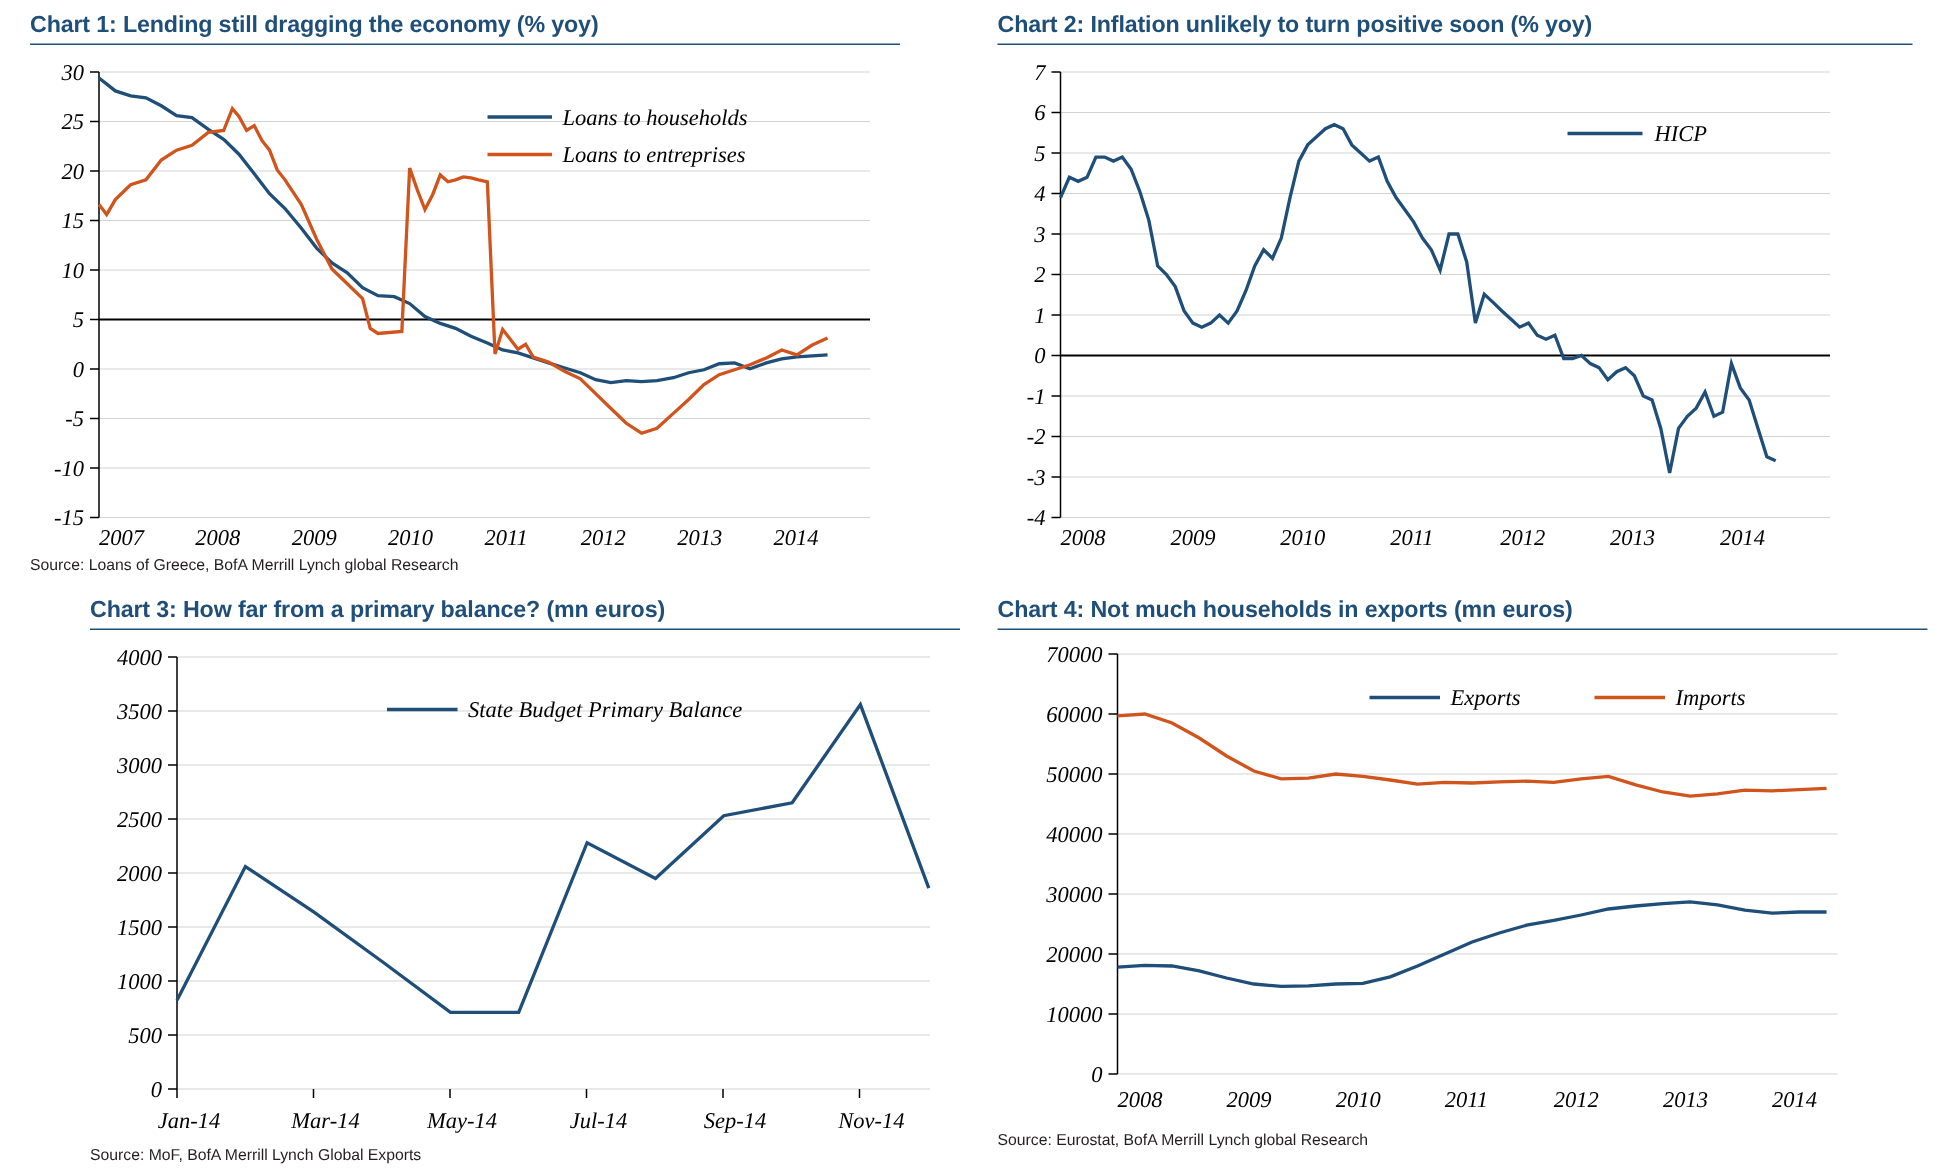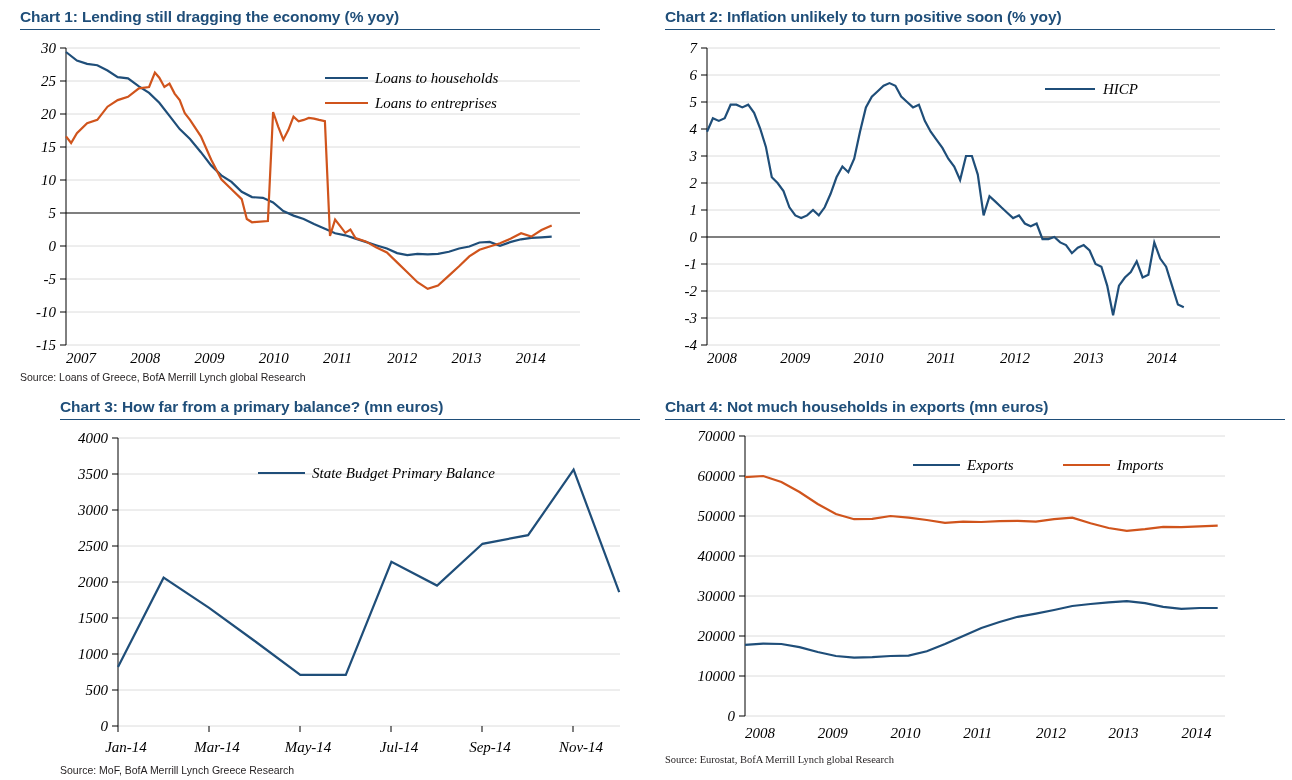--- a/index.html
+++ b/index.html
@@ -252,21 +252,21 @@
           <text x="430" y="332">Sep-14</text>
           <text x="521" y="332">Nov-14</text>
         </g>
         <polyline class="series-blue" points="58.0,246.9 103.6,157.7 149.1,187.9 194.7,221.0 240.3,254.9 285.8,254.9 331.4,141.8 377.0,165.6 422.5,123.8 468.1,115.2 513.6,49.7 559.2,172.1"></polyline>
         <g>
           <line class="series-blue" x1="198" y1="53" x2="245" y2="53"></line>
           <text class="legend-label" x="252" y="58">State Budget Primary Balance</text>
         </g>
       </svg>
     </div>
-    <div class="source" style="margin-top:4px;">Source: MoF, BofA Merrill Lynch Greece Research</div>
+    <div class="source" style="margin-top:4px;">Source: MoF, BofA Merrill Lynch Global Exports</div>
   </div>
 
   <div class="panel" style="left:665px; top:398px; width:620px;">
     <div class="panel-title">Chart 4: Not much households in exports (mn euros)</div>
     <div class="plot-wrap">
       <svg width="620" height="330" viewBox="0 0 620 330">
 
         <g>
           <line class="grid-line" x1="80" y1="16.0" x2="560" y2="16.0"></line>
           <line class="grid-line" x1="80" y1="56.0" x2="560" y2="56.0"></line>
@@ -312,16 +312,16 @@
 
         <polyline class="series-orange" points="80.0,57.2 98.2,56.0 116.4,62.0 134.5,72.0 152.7,84.0 170.9,94.0 189.1,99.2 207.3,98.8 225.5,96.0 243.6,97.6 261.8,100.0 280.0,102.8 298.2,101.6 316.4,102.0 334.5,101.2 352.7,100.8 370.9,101.6 389.1,99.2 407.3,97.6 425.5,103.2 443.6,108.0 461.8,110.8 480.0,109.2 498.2,106.8 516.4,107.2 534.5,106.4 552.7,105.6"></polyline>
         <g>
           <line class="series-blue" x1="248" y1="45" x2="295" y2="45"></line>
           <text class="legend-label" x="302" y="50">Exports</text>
           <line class="series-orange" x1="398" y1="45" x2="445" y2="45"></line>
           <text class="legend-label" x="452" y="50">Imports</text>
         </g>
       </svg>
     </div>
-    <div class="source" style="margin-top:4px;font-family:Liberation Serif, serif;">Source: Eurostat, BofA Merrill Lynch global Research</div>
+    <div class="source" style="margin-top:4px;">Source: Eurostat, BofA Merrill Lynch global Research</div>
   </div>
 
 </div>
 
 </body></html>

